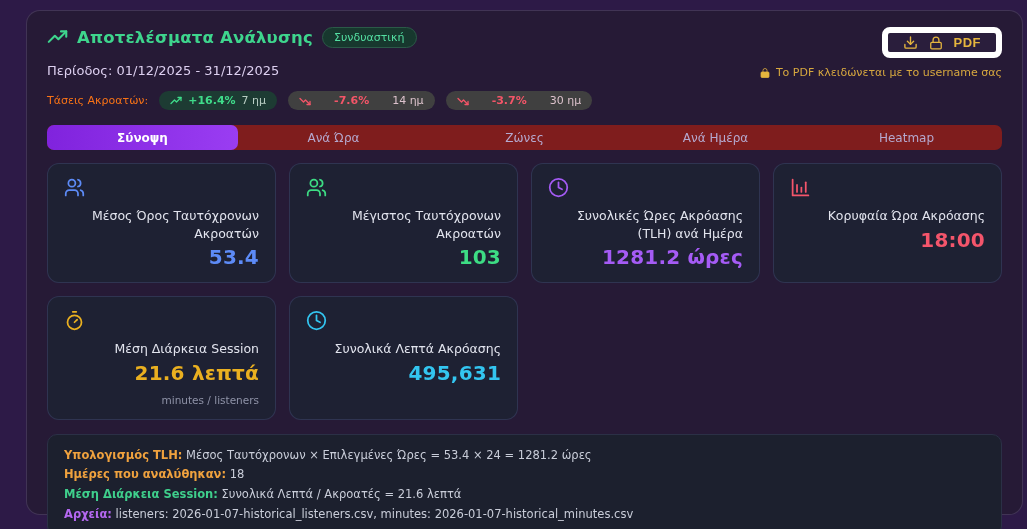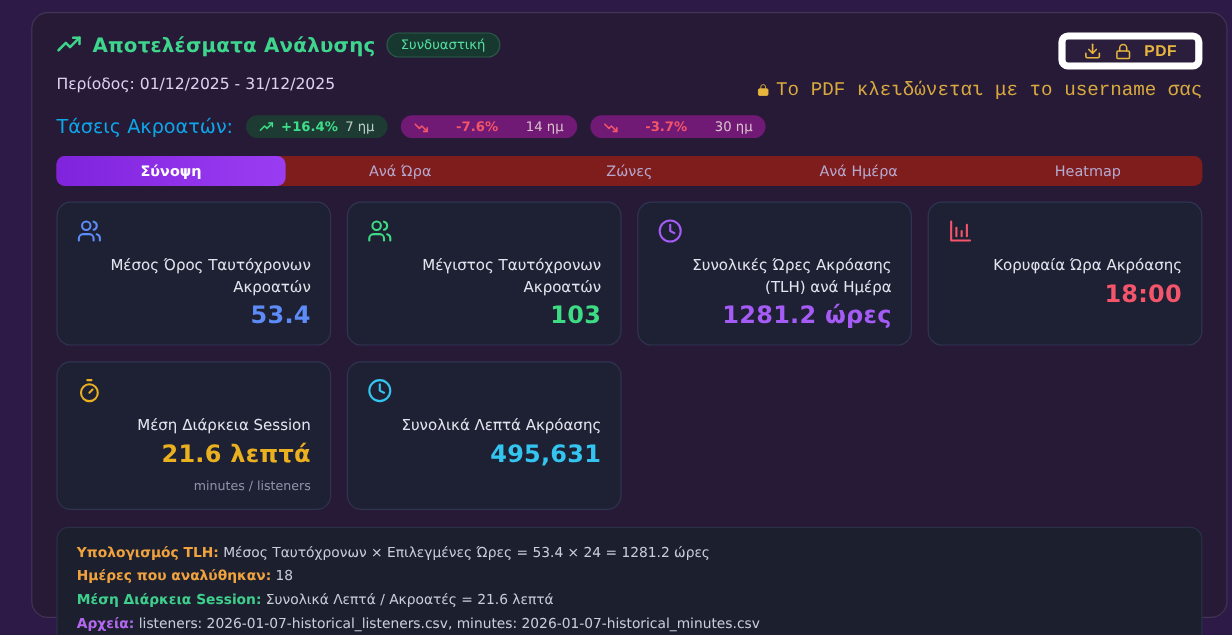--- a/index.html
+++ b/index.html
@@ -26,30 +26,30 @@
     font-size:11px; font-weight:normal; padding:3px 11px; border-radius:11px;
   }
   .pdf-btn {
     display:flex; align-items:center; gap:11px;
     background:#2a1e3c; border:6px solid #ffffff; border-radius:8px;
     height:31px; padding:0 15px; cursor:pointer; color:#e6b63e;
   }
   .pdf-btn span { font-size:13px; font-weight:bold; color:#e6b63e; letter-spacing:.5px; }
   .sub-row { display:flex; justify-content:space-between; align-items:flex-start; margin-top:5px; }
   .period { color:#ddd0f0; font-size:13px; }
-  .pdf-note { display:flex; align-items:center; gap:5px; color:#d8a93f; font-size:16px; margin-top:3px;font-family:Liberation Mono, monospace; }
+  .pdf-note { display:flex; align-items:center; gap:5px; color:#d8a93f; font-size:11px; margin-top:3px; }
   
   .trends-row { display:flex; align-items:center; gap:11px; margin-top:12px; }
-  .trends-label { color:#0ea5e9; font-size:16px; }
+  .trends-label { color:#f97316; font-size:11px; }
   .pill {
     display:inline-flex; align-items:center; gap:6px;
     padding:3px 11px; border-radius:12px; font-size:11px; font-weight:bold;
   }
   .pill.up   { background:#1d3b33; }
-  .pill.down { background:#701a75;gap:23px; }
+  .pill.down { background:#404040;gap:23px; }
   .pill.up .pct   { color:#3fdc8a; }
   .pill.down .pct { color:#f35568; }
   .pill.up .win   { color:#b9cec4; font-weight:normal; }
   .pill.down .win { color:#dcc2cc; font-weight:normal; }
   
   .tabbar {
     margin-top:15px; display:flex; background:#7f1d1d; border-radius:7px; height:25px;
   }
   .tab {
     flex:1; display:flex; align-items:center; justify-content:center;

